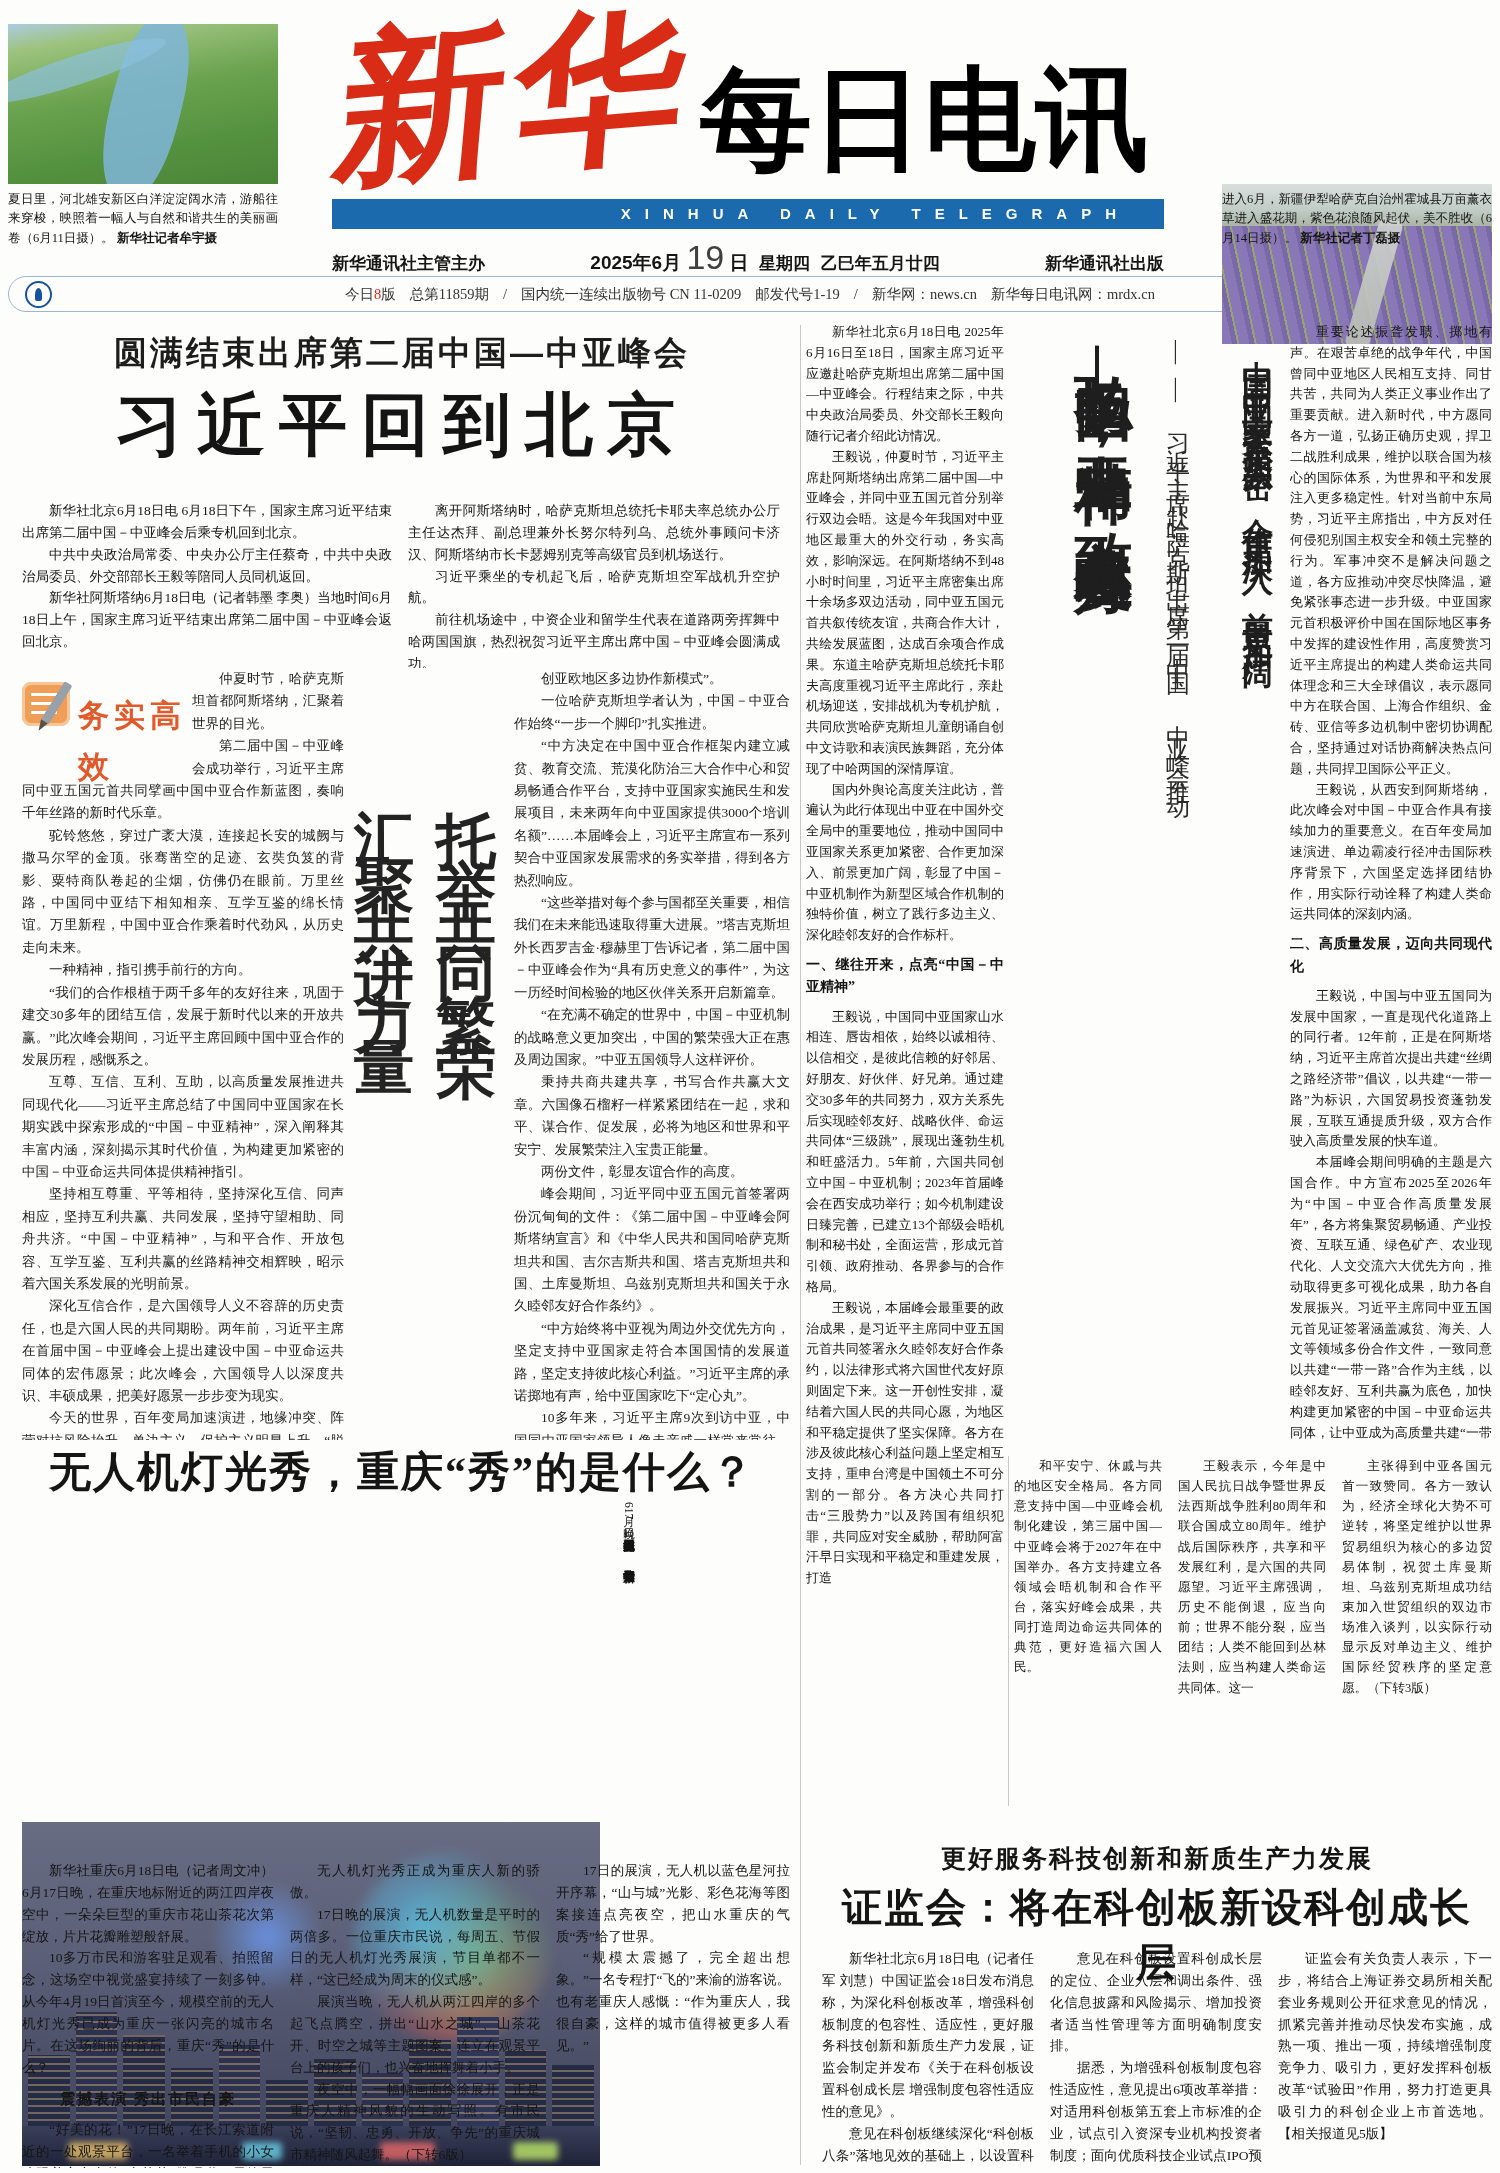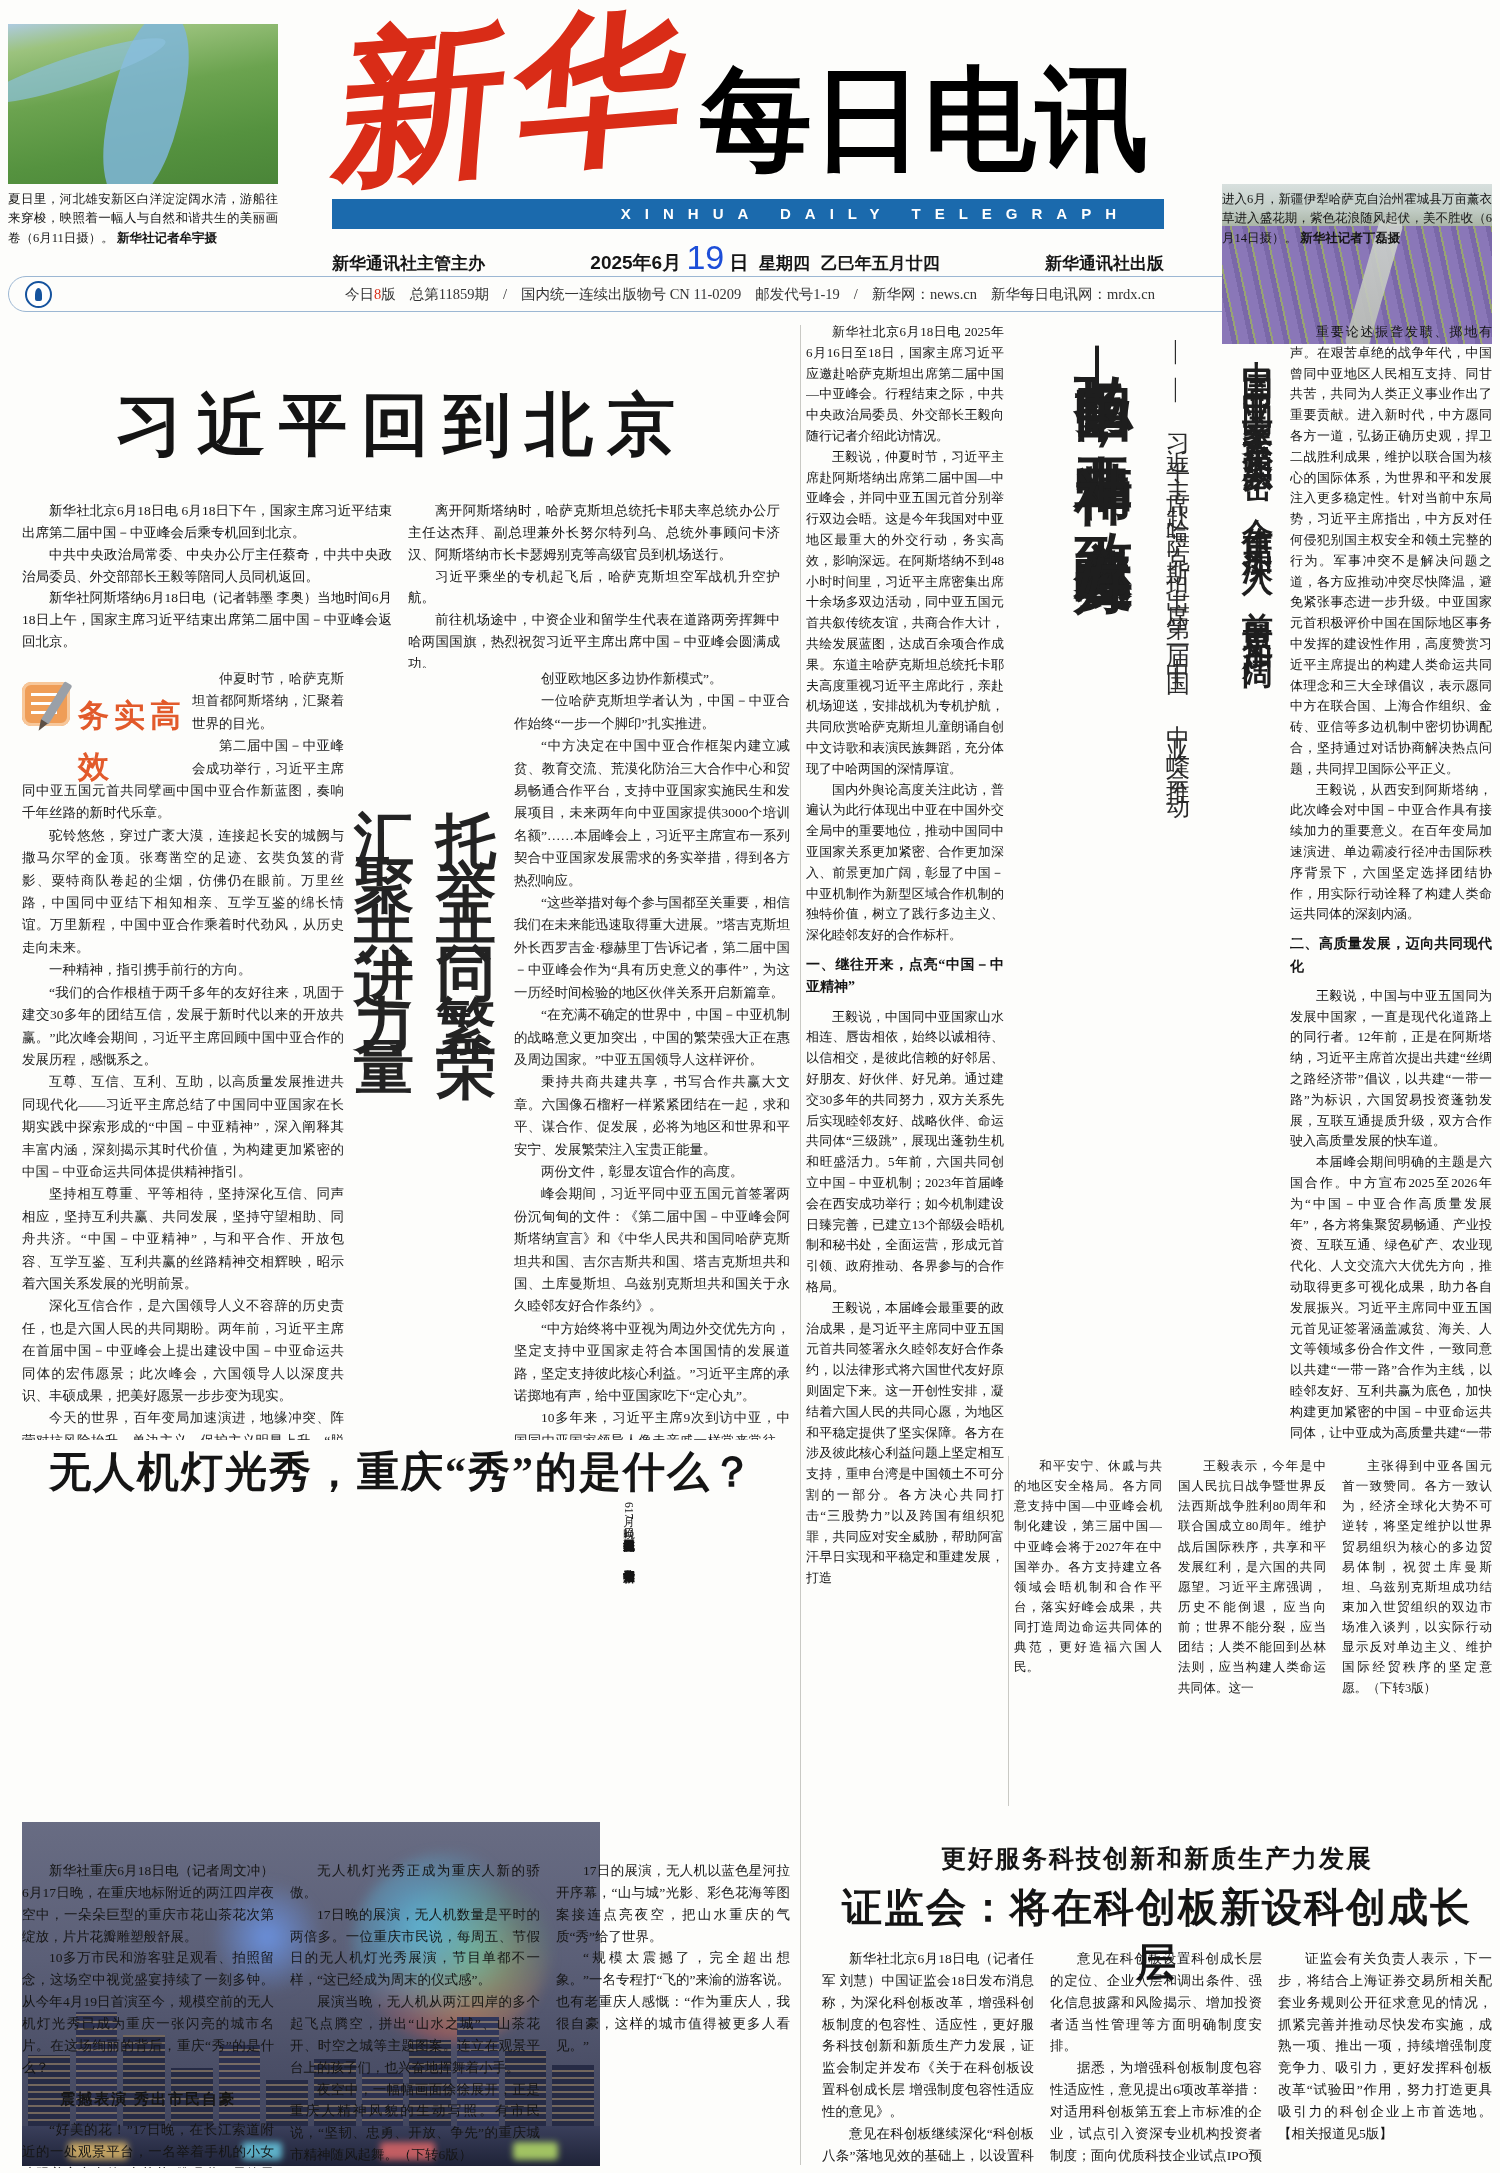--- a/index.html
+++ b/index.html
@@ -17,21 +17,21 @@
   .photo{overflow:hidden;}
   
   .brand-script{font-size:168px;line-height:1;font-weight:900;color:#d92c17;
         transform:skewX(-10deg) rotate(-5deg);letter-spacing:8px;}
   .brand-rest{font-size:112px;line-height:1.15;font-weight:900;color:#000000;}
   .blueband{background:#1b6aad;color:#fff;font-family:"Liberation Sans",sans-serif;
         font-weight:bold;font-size:15px;line-height:30px;letter-spacing:14px;
         text-align:right;padding-right:34px;box-sizing:border-box;padding-left:28px;}
   .mastrow{display:flex;justify-content:space-between;align-items:baseline;
         font-weight:bold;font-size:17px;}
-  .mastrow .date19{font-size:34px;color:#1d4ed8;font-family:"Liberation Sans",sans-serif;font-weight:normal;}
+  .mastrow .date19{font-size:34px;color:#404040;font-family:"Liberation Sans",sans-serif;font-weight:normal;}
   .infobar{border:1px solid #9cb7d3;border-radius:18px;font-size:14.5px;color:#333;
         display:flex;align-items:center;justify-content:center;gap:14px;box-sizing:border-box;}
   .infobar .red{color:#d92c17;}
   .emblem{position:absolute;left:16px;top:4px;width:27px;height:27px;border:2px solid #15539e;
         border-radius:50%;box-sizing:border-box;background:#fff;}
   .emblem::after{content:"";position:absolute;left:8px;top:5px;width:7px;height:13px;
         background:#15539e;border-radius:50% 50% 2px 2px;}
   
   .kicker{font-family:"Liberation Sans",sans-serif;font-weight:bold;font-size:33px;
         letter-spacing:3px;color:#1d1d1d;}
@@ -113,20 +113,21 @@
     <span>新华网：news.cn</span>
     <span>新华每日电讯网：mrdx.cn</span>
   </div>
 
   <div class="abs photo ph-lavender" style="left:1222px;top:24px;width:270px;height:160px;"></div>
   <div class="abs caption" style="left:1222px;top:190px;width:270px;">
     <span>进入6月，新疆伊犁哈萨克自治州霍城县万亩薰衣草进入盛花期，紫色花浪随风起伏，美不胜收（6月14日摄）。</span>
     <span class="cred">新华社记者丁磊摄</span>
   </div>
 
+  <div class="abs center kicker" style="left:22px;top:331px;width:760px;">圆满结束出席第二届中国—中亚峰会</div>
   <div class="abs center mainline" style="left:22px;top:380px;width:760px;">习近平回到北京</div>
   <div class="abs col body13" style="left:22px;top:500px;width:370px;height:168px;">
       <p>新华社北京6月18日电 6月18日下午，国家主席习近平结束出席第二届中国－中亚峰会后乘专机回到北京。</p>
       <p>中共中央政治局常委、中央办公厅主任蔡奇，中共中央政治局委员、外交部部长王毅等陪同人员同机返回。</p>
       <p>新华社阿斯塔纳6月18日电（记者韩墨 李奥）当地时间6月18日上午，国家主席习近平结束出席第二届中国－中亚峰会返回北京。</p>
     </div>
   <div class="abs col body13" style="left:408px;top:500px;width:372px;height:168px;">
       <p>离开阿斯塔纳时，哈萨克斯坦总统托卡耶夫率总统办公厅主任达杰拜、副总理兼外长努尔特列乌、总统外事顾问卡济汉、阿斯塔纳市长卡瑟姆别克等高级官员到机场送行。</p>
       <p>习近平乘坐的专机起飞后，哈萨克斯坦空军战机升空护航。</p>
       <p>前往机场途中，中资企业和留学生代表在道路两旁挥舞中哈两国国旗，热烈祝贺习近平主席出席中国－中亚峰会圆满成功。</p>

